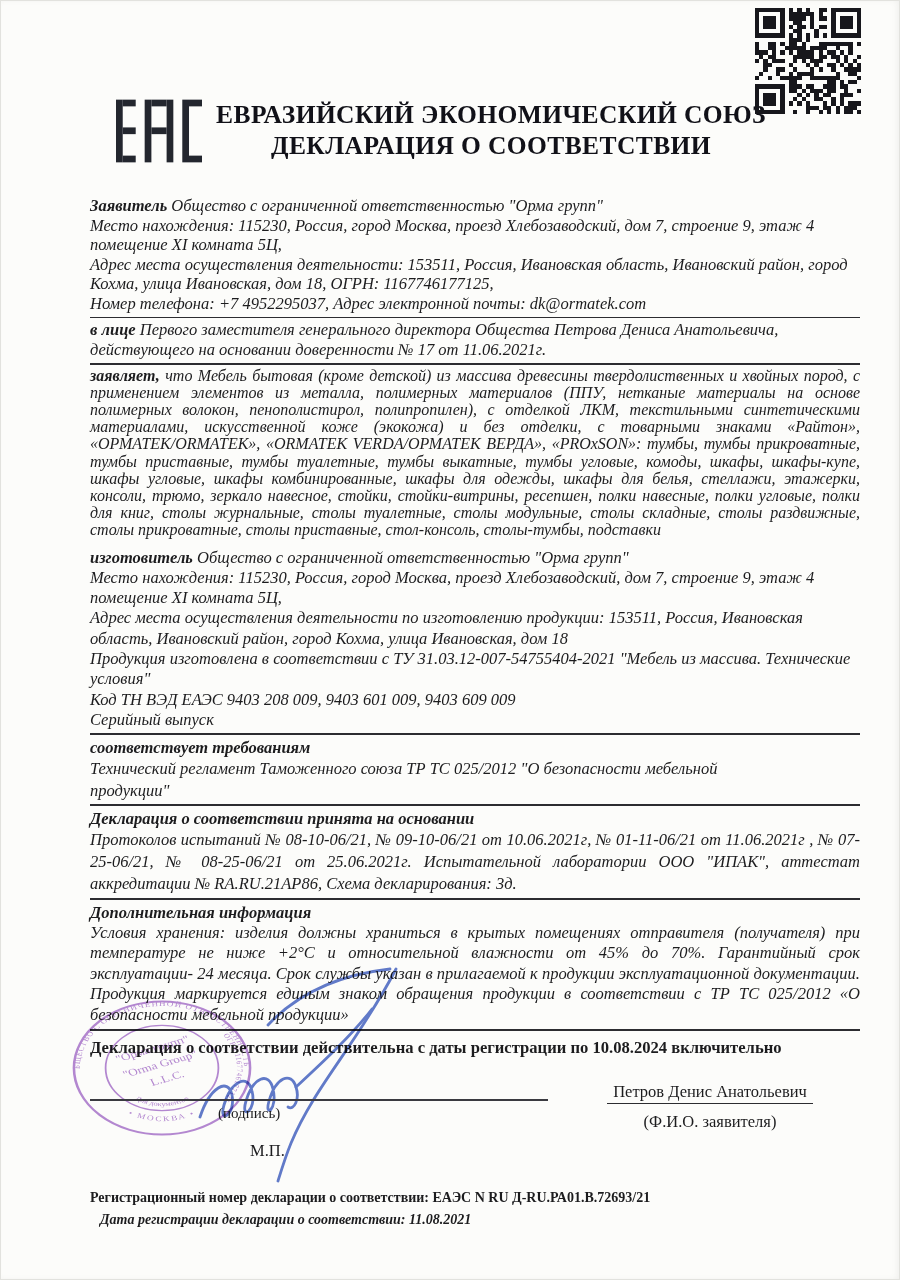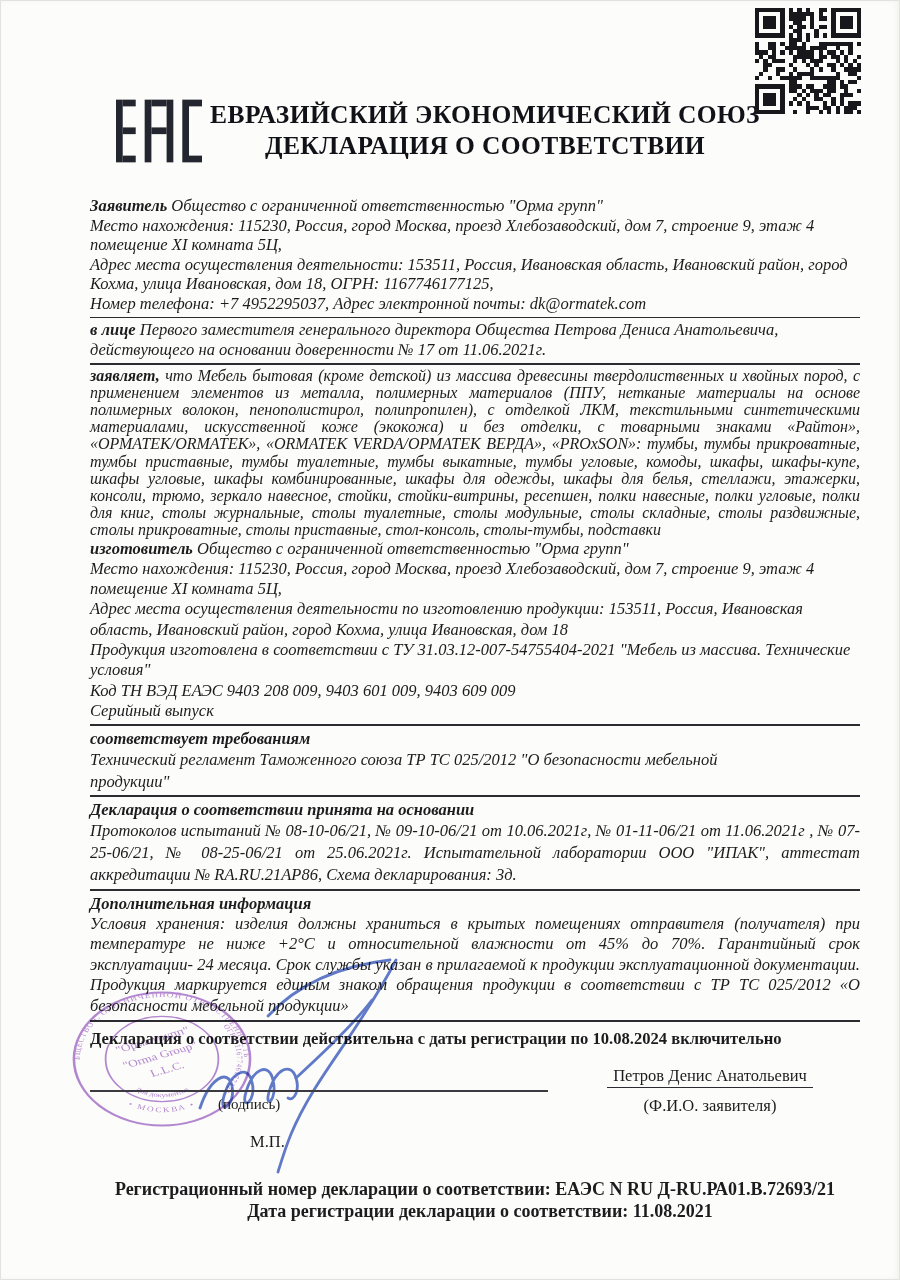--- a/index.html
+++ b/index.html
@@ -14,61 +14,61 @@
   .page {
     position:absolute; inset:0;
     background:#fcfcfa;
     box-shadow: inset 0 0 0 1px #e2e2de, inset -3px 0 6px rgba(0,0,0,.05);
   }
 
   
   .header { position:relative; height:196px; }
   .eac-logo { position:absolute; left:116px; top:95px; }
   .doc-title {
-    position:absolute; left:200px; top:99px; width:570px;
+    position:absolute; left:206px; top:99px; width:570px;
     text-align:center; font-weight:bold; font-size:25.5px; line-height:31px;
     letter-spacing:.4px; color:#111118;
   }
   .qr { position:absolute; left:755px; top:8px; width:106px; height:106px; }
 
   
   .content { margin:0 40px 0 90px; }
   p, .para { font-size:16.5px;font-style:italic; }
   b { font-weight:bold; }
   .s-applicant { line-height:19.6px; }
   .s-rep { line-height:20px; margin-top:2px; }
   .s-declare { line-height:17.2px; font-size:16px; text-align:justify; margin-top:2px; }
-  .s-manu { line-height:20.3px; }
+  .s-manu { line-height:20.3px;margin-top:9px; }
   .s-comp-head, .s-basis-head, .s-add-head { font-weight:bold; line-height:21px; }
   .s-comp-text { line-height:21.5px; width:92%; }
   .s-basis-text { line-height:21.8px; text-align:justify; }
   .s-add-text { line-height:20.6px; text-align:justify; }
   .rule { border:none; border-top:2px solid #2c2c30; height:0; margin:3px 0 2px 0; }
   .rule.thin { border-top-width:1.6px; }
   .validity { font-weight:bold; font-size:16.6px; line-height:22px; margin-top:6px; }
 
   
   .sig-block { position:relative; height:114px; margin-top:8px; }
   .sign-line {
     position:absolute; left:0; top:32px; width:458px;
     border-bottom:2px solid #3a3a40;
   }
   .sign-caption { position:absolute; left:128px; top:38px; width:220px;
     font-size:15px; }
-  .fio-wrap { position:absolute; left:470px; top:8px; width:300px; text-align:center; }
+  .fio-wrap { position:absolute; left:470px; top:15px; width:300px; text-align:center; }
   .fio { display:inline-block; font-size:16.5px; border-bottom:1.6px solid #2c2c30;
     padding:0 6px 1px 6px; }
   .fio-caption { font-size:16.5px; margin-top:8px; }
   .mp { position:absolute; left:160px; top:74px; font-size:16.5px; }
   .stamp { position:absolute; left:-22px; top:-70px; mix-blend-mode:multiply; }
   .autograph { position:absolute; left:38px; top:-102px; mix-blend-mode:multiply; }
 
   
-  .footer { margin-top:6px; font-weight:bold; font-size:18px; line-height:22px;text-align:center; }
-  .footer .line2 { padding-left:10px; }
+  .footer { margin-top:6px; font-weight:bold; font-size:14px; line-height:22px; }
+  .footer .line2 { padding-left:10px;font-style:italic; }
 </style>
 </head>
 <body>
 
 <div class="page">
 
   <div class="header">
 
     <span class="eac-logo">
       <svg width="86" height="72" viewBox="0 0 192 140" xmlns="http://www.w3.org/2000/svg" fill="#23262e">

